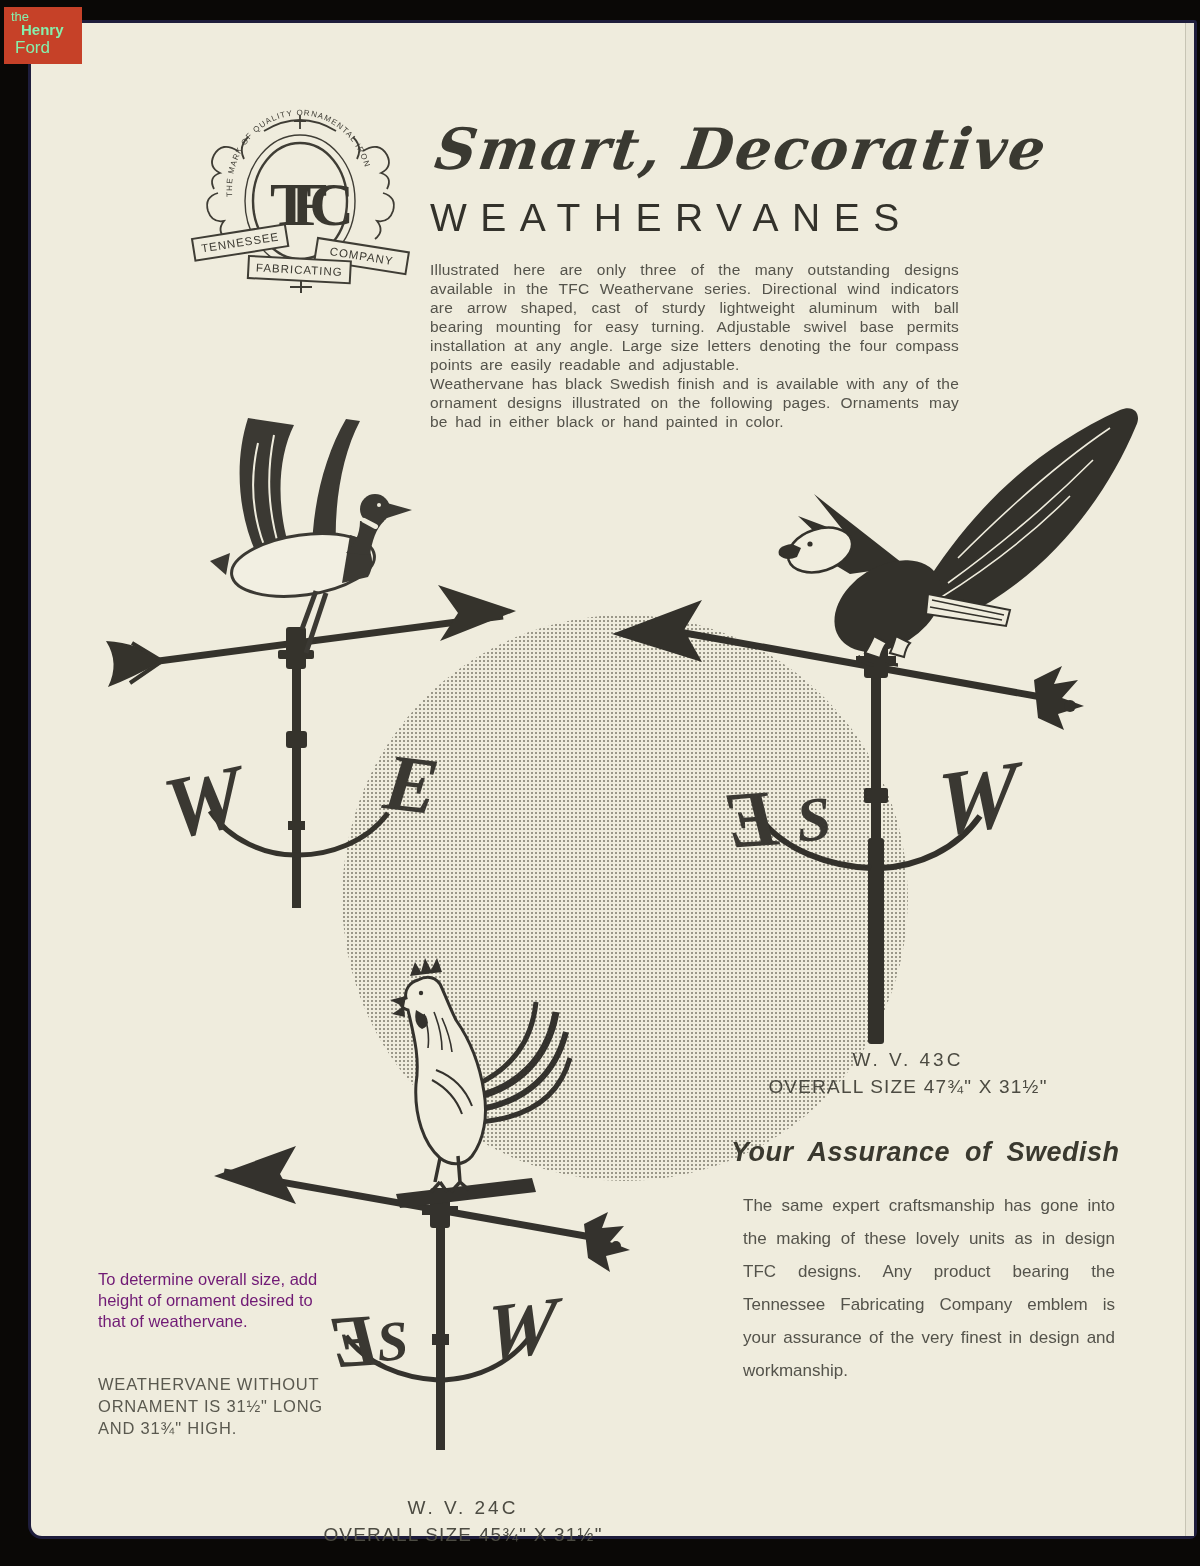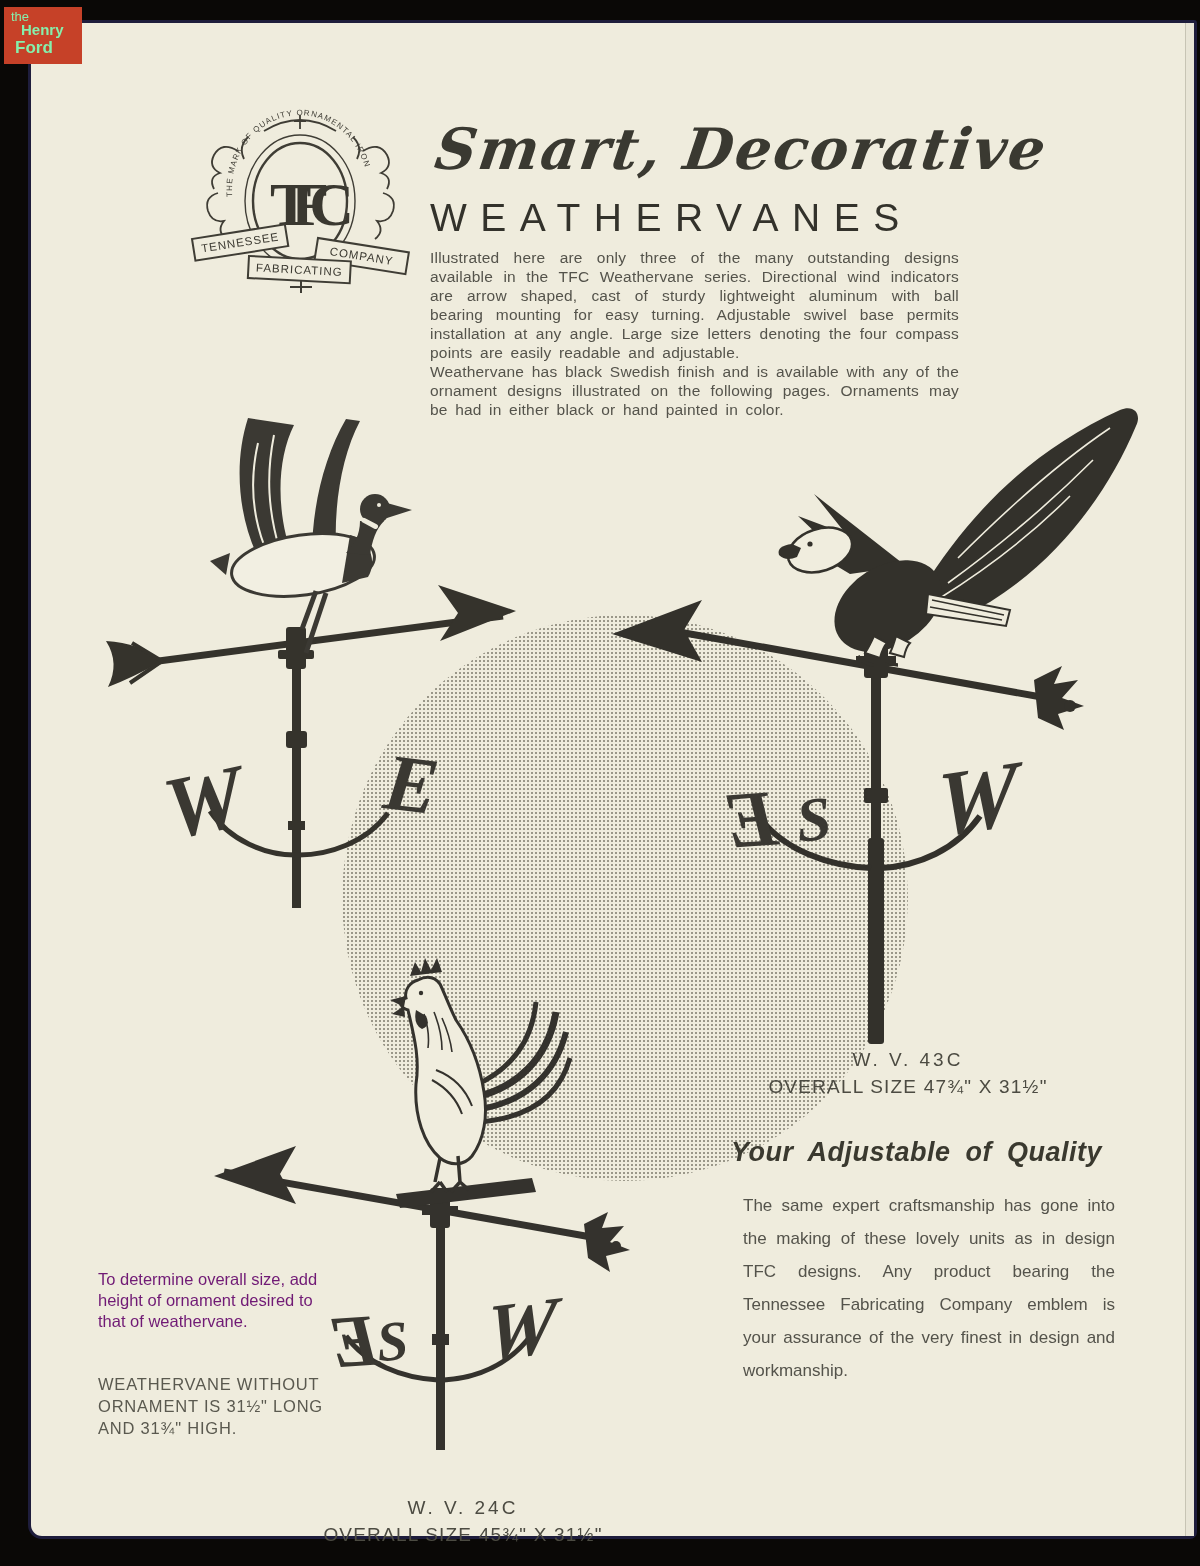--- a/index.html
+++ b/index.html
@@ -5,21 +5,21 @@
   html,body{margin:0;padding:0;}
   body{
     width:1200px;height:1566px;position:relative;overflow:hidden;
     background:#0a0806;
     font-family:"Liberation Sans",sans-serif;
   }
   
   .hf-logo{position:absolute;left:4px;top:7px;width:78px;height:57px;background:#c64128;z-index:20;color:#86efac;}
   .hf-the{position:absolute;left:7px;top:2px;font-size:13px;font-weight:400;}
   .hf-henry{position:absolute;left:17px;top:14px;font-size:15px;font-weight:700;}
-  .hf-ford{position:absolute;left:11px;top:31px;font-size:17px;font-weight:700;}
+  .hf-ford{position:absolute;left:11px;top:31px;font-size:17px;font-weight:400;}
   
   .page{
     position:absolute;left:28px;top:20px;width:1169px;height:1519px;
     background:#efecdd;border:3px solid #1e1d3c;box-sizing:border-box;
     border-radius:4px 3px 7px 14px;
   }
   .page-edge-strip{position:absolute;right:0;top:0;bottom:0;width:8px;background:#e8e5d6;border-left:1px solid #c7c4b4;}
   
   .halftone{
     position:absolute;left:311px;top:592px;width:566px;height:566px;border-radius:50%;
@@ -33,21 +33,21 @@
   .head-col{position:absolute;left:399px;top:92px;width:529px;z-index:3;}
   .script-title{
     font-family:"DejaVu Serif",serif;font-style:italic;font-weight:700;
     font-size:57px;color:#3a3931;letter-spacing:2px;transform:skewX(-8deg);
     white-space:nowrap;margin-left:6px;
   }
   .main-title{
     margin-top:14px;font-weight:400;font-size:39px;color:#33322b;
     letter-spacing:13.5px;white-space:nowrap;
   }
-  .intro{margin-top:8px;font-size:15.5px;line-height:19px;color:#54534b;
+  .intro{margin-top:20px;font-size:15.5px;line-height:19px;color:#54534b;
     text-align:justify;word-spacing:3px;letter-spacing:.2px;}
   .intro p{margin:0;}
   
   .vane{position:absolute;z-index:2;}
   .vane-duck{left:67px;top:380px;width:430px;height:505px;}
   .vane-eagle{left:557px;top:375px;width:560px;height:650px;}
   .vane-rooster{left:157px;top:925px;width:495px;height:510px;}
   .compass-letter{font-family:"Liberation Serif",serif;font-weight:700;font-style:italic;fill:#3a3832;}
   
   .vane-caption{position:absolute;z-index:3;text-align:center;color:#4c4b42;}
@@ -225,18 +225,18 @@
 
   <div class="vane-caption cap-eagle">
     <span class="model">W. V. 43C</span>
     <span class="size">OVERALL SIZE 47¾" X 31½"</span>
   </div>
   <div class="vane-caption cap-rooster">
     <span class="model">W. V. 24C</span>
     <span class="size">OVERALL SIZE 45¾" X 31½"</span>
   </div>
 
-  <div class="quality-heading">Your Adjustable of Quality</div>
+  <div class="quality-heading">Your Assurance of Swedish</div>
   <div class="quality-body">The same expert craftsmanship has gone into the making of these lovely units as in design TFC designs. Any product bearing the Tennessee Fabricating Company emblem is your assurance of the very finest in design and workmanship.</div>
 
   <div class="note-sizing">To determine overall size, add height of ornament desired to that of weathervane.</div>
   <div class="note-dimensions">WEATHERVANE WITHOUT ORNAMENT IS 31½" LONG AND 31¾" HIGH.</div>
 </div>
 
 </body></html>

